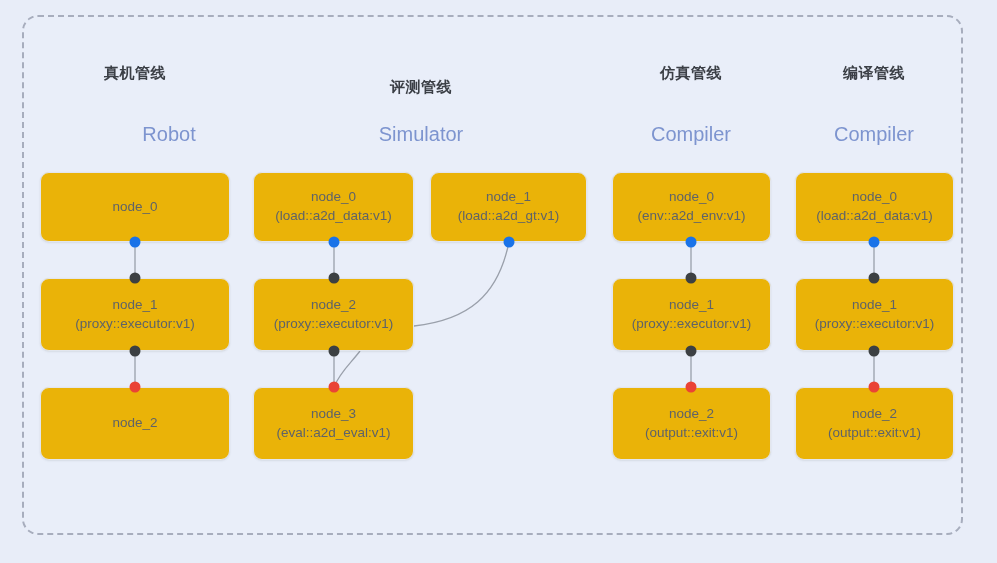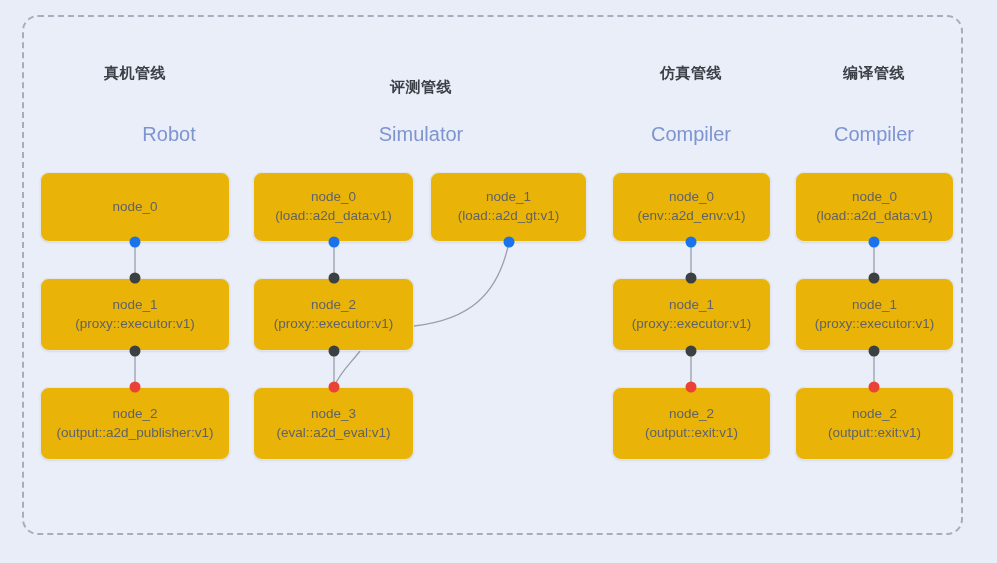--- a/index.html
+++ b/index.html
@@ -141,21 +141,20 @@
   <div id="nodes">
       <div class="node" style="left: 40px; top: 172px; width: 190px; height: 70px;">
         <div class="node-name">node_0</div>
       </div>
       <div class="node" style="left: 40px; top: 278px; width: 190px; height: 73px;">
         <div class="node-name">node_1</div>
         <div class="node-type">(proxy::executor:v1)</div>
       </div>
       <div class="node" style="left: 40px; top: 387px; width: 190px; height: 73px;">
         <div class="node-name">node_2</div>
-        <div class="node-type">(output::a2d_publisher:v1)</div>
       </div>
       <div class="node" style="left: 253px; top: 172px; width: 161px; height: 70px;">
         <div class="node-name">node_0</div>
         <div class="node-type">(load::a2d_data:v1)</div>
       </div>
       <div class="node" style="left: 430px; top: 172px; width: 157px; height: 70px;">
         <div class="node-name">node_1</div>
         <div class="node-type">(load::a2d_gt:v1)</div>
       </div>
       <div class="node" style="left: 253px; top: 278px; width: 161px; height: 73px;">

